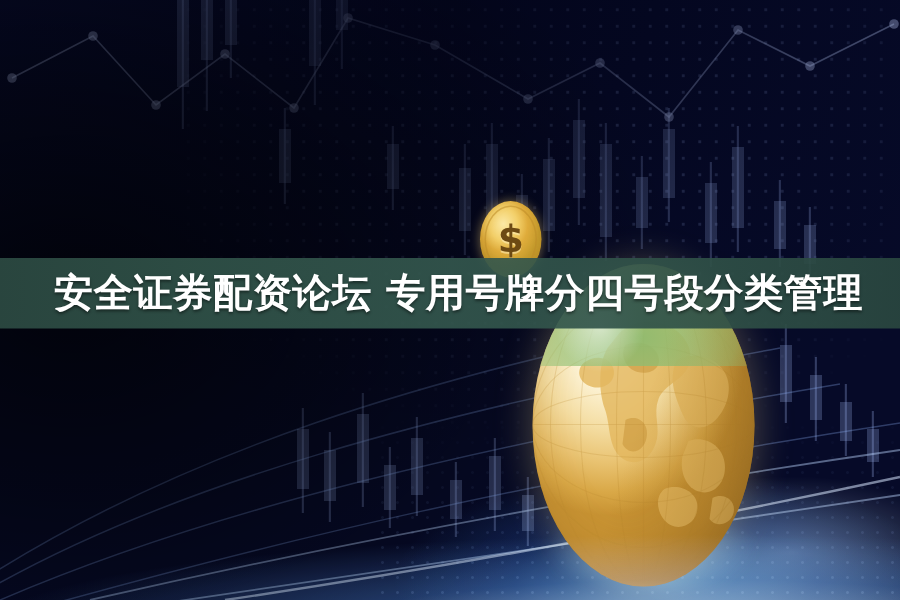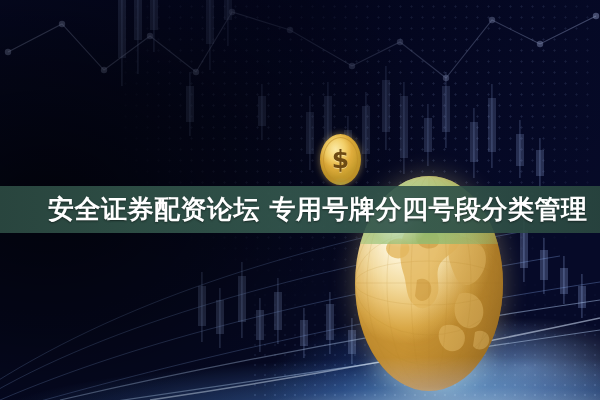--- a/index.html
+++ b/index.html
@@ -47,30 +47,30 @@
     background-size:10px 10px;
     opacity:.45;
     -webkit-mask-image:linear-gradient(to top, #000 0%, transparent 85%);
             mask-image:linear-gradient(to top, #000 0%, transparent 85%);
   }
 
   svg.layer{position:absolute;inset:0;width:600px;height:400px;overflow:visible;}
 
   
   #banner{
-    position:absolute;left:0;top:186px;width:600px;height:47px;
+    position:absolute;left:0;top:172px;width:600px;height:47px;
     background:linear-gradient(90deg,
         rgba(44,74,66,0.93) 0%,
         rgba(48,82,72,0.92) 22%,
         rgba(52,88,78,0.90) 50%,
         rgba(47,80,71,0.92) 78%,
         rgba(41,70,63,0.93) 100%);
     display:flex;align-items:center;
     box-sizing:border-box;
-    padding-left:48px;
+    padding-left:36px;
   }
   #banner-text{
     color:#ffffff;
     font-size:26px;
     font-weight:bold;
     letter-spacing:.5px;
     white-space:nowrap;
     text-shadow:0 1px 2px rgba(0,0,0,.45);
     font-family:"DejaVu Sans","Liberation Sans",sans-serif;
   }

